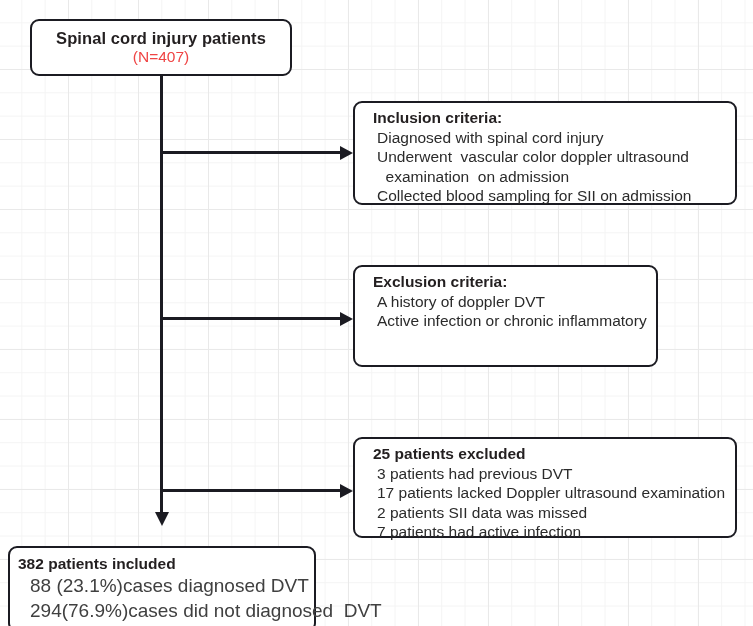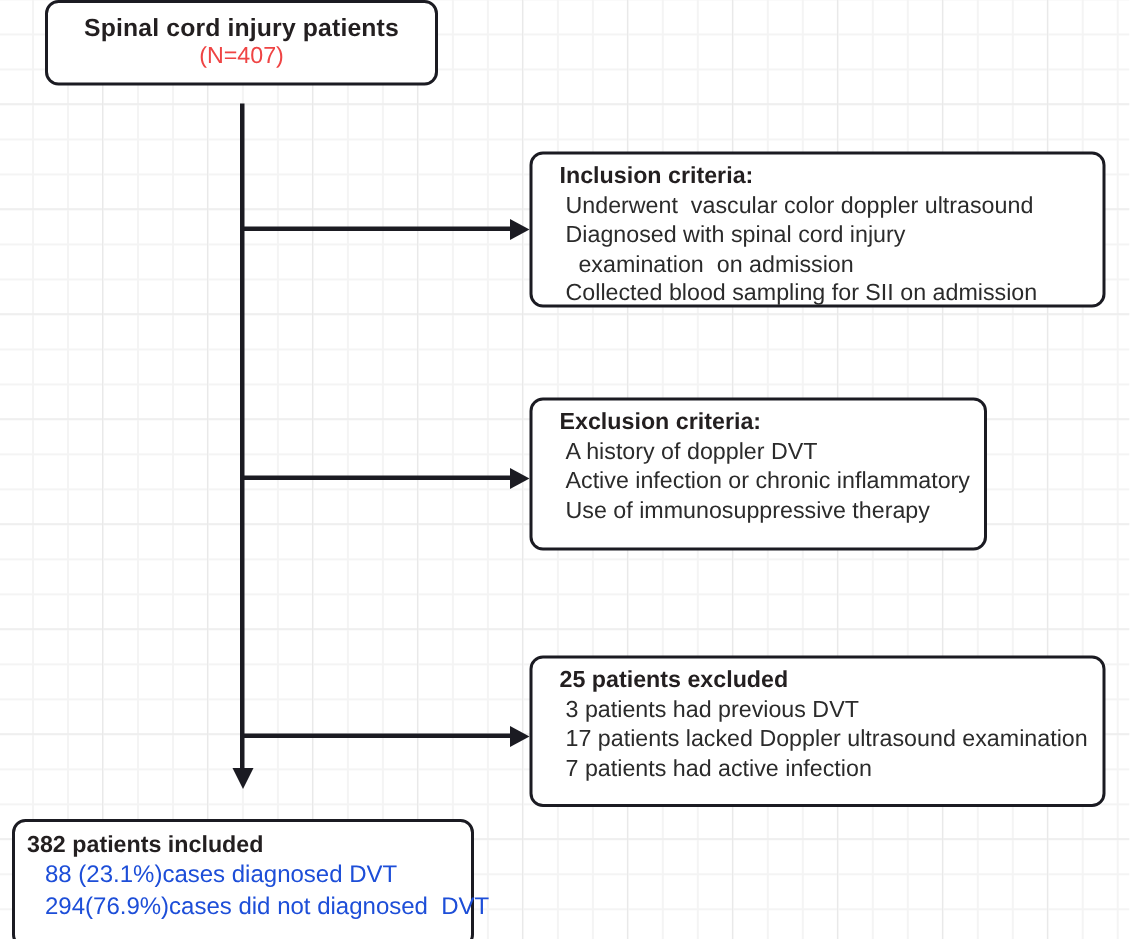--- a/index.html
+++ b/index.html
@@ -41,21 +41,21 @@
     font-weight: bold;
     color: #231f20;
   }
   .node-sub {
     color: #ef4444;
   }
 
   
   #node-root {
     left: 30px;
-    top: 0;
+    top: 19px;
     width: 262px;
     height: 57px;
     display: flex;
     flex-direction: column;
     align-items: center;
     justify-content: center;
     line-height: 1.18;
   }
   #node-root .node-title { font-size: 16.5px; letter-spacing: .1px; }
   #node-root .node-sub   { font-size: 15.5px; }
@@ -82,22 +82,22 @@
     left: 8px;
     top: 546px;
     width: 308px;
     height: 86px;
     padding: 6px 4px 5px 8px;
     line-height: 1.3;
   }
   #node-included .node-title { font-size: 15.5px; display: block; }
   #node-included .item {
     display: block;
-    font-size: 16px;
-    color: #1d4ed8;
+    font-size: 19px;
+    color: #404040;
     padding-left: 12px;
     white-space: pre;
   }
 
   
   .conn {
     position: absolute;
     background: #1b1b22;
   }
   .v-trunk { width: 3px; }
@@ -136,37 +136,37 @@
 
   <div class="arrow-down" style="left:154.5px; top:512px;"></div>
 
   <div class="node" id="node-root">
     <span class="node-title">Spinal cord injury patients</span>
     <span class="node-sub">(N=407)</span>
   </div>
 
   <div class="node list-box" id="node-inclusion">
     <span class="node-title">Inclusion criteria:</span>
+    <span class="item">Diagnosed with spinal cord injury</span>
     <span class="item">Underwent  vascular color doppler ultrasound</span>
-    <span class="item">Diagnosed with spinal cord injury</span>
     <span class="item">  examination  on admission</span>
     <span class="item">Collected blood sampling for SII on admission</span>
   </div>
 
   <div class="node list-box" id="node-exclusion">
     <span class="node-title">Exclusion criteria:</span>
     <span class="item">A history of doppler DVT</span>
     <span class="item">Active infection or chronic inflammatory</span>
-    <span class="item">Use of immunosuppressive therapy</span>
   </div>
 
   <div class="node list-box" id="node-excluded">
     <span class="node-title">25 patients excluded</span>
     <span class="item">3 patients had previous DVT</span>
     <span class="item">17 patients lacked Doppler ultrasound examination</span>
+    <span class="item">2 patients SII data was missed</span>
     <span class="item">7 patients had active infection</span>
   </div>
 
   <div class="node" id="node-included">
     <span class="node-title">382 patients included</span>
     <span class="item">88 (23.1%)cases diagnosed DVT</span>
     <span class="item">294(76.9%)cases did not diagnosed  DVT</span>
   </div>
 
 </div>

